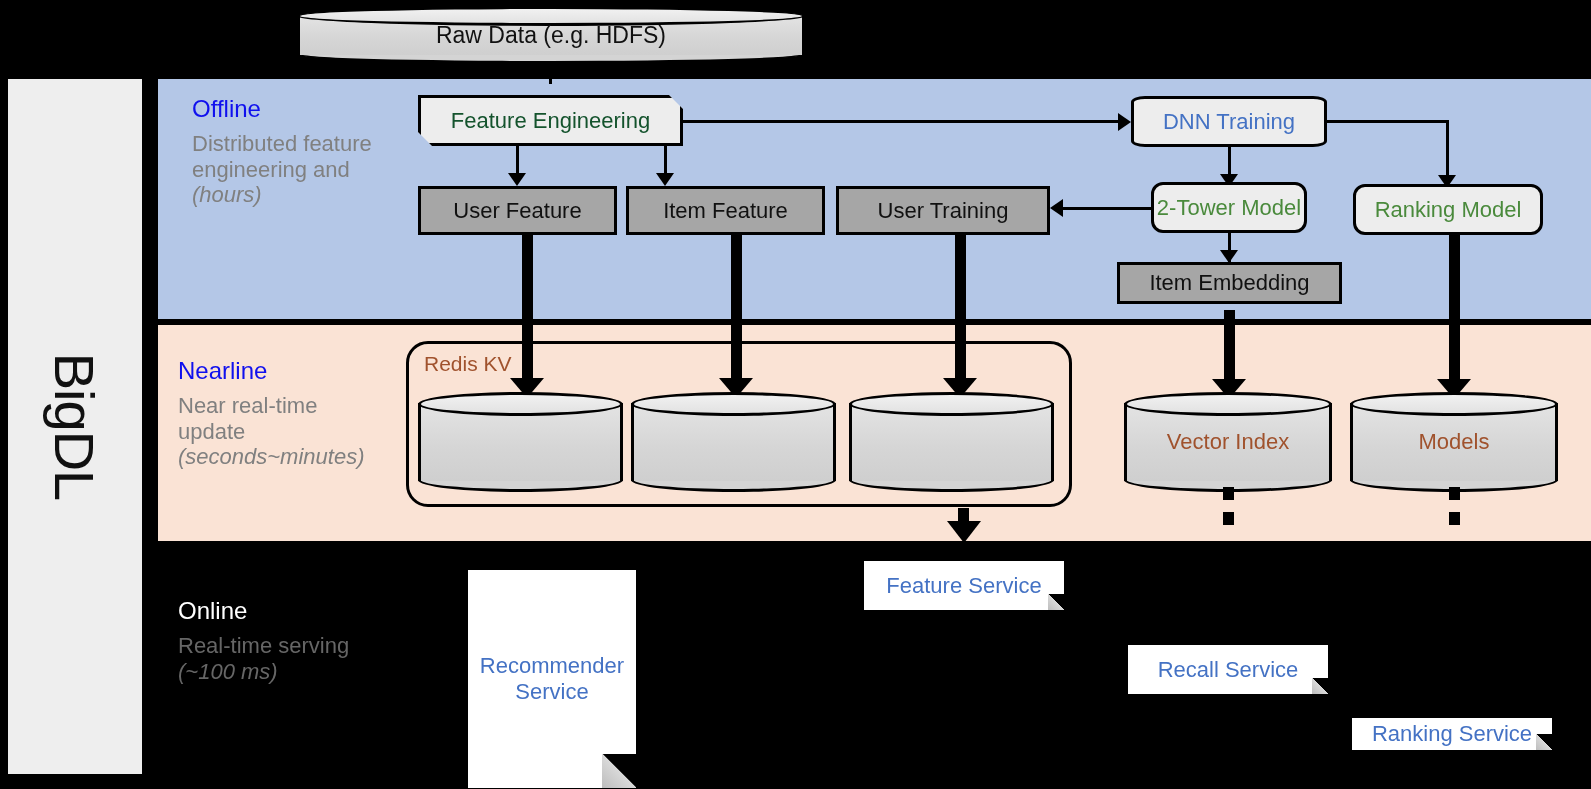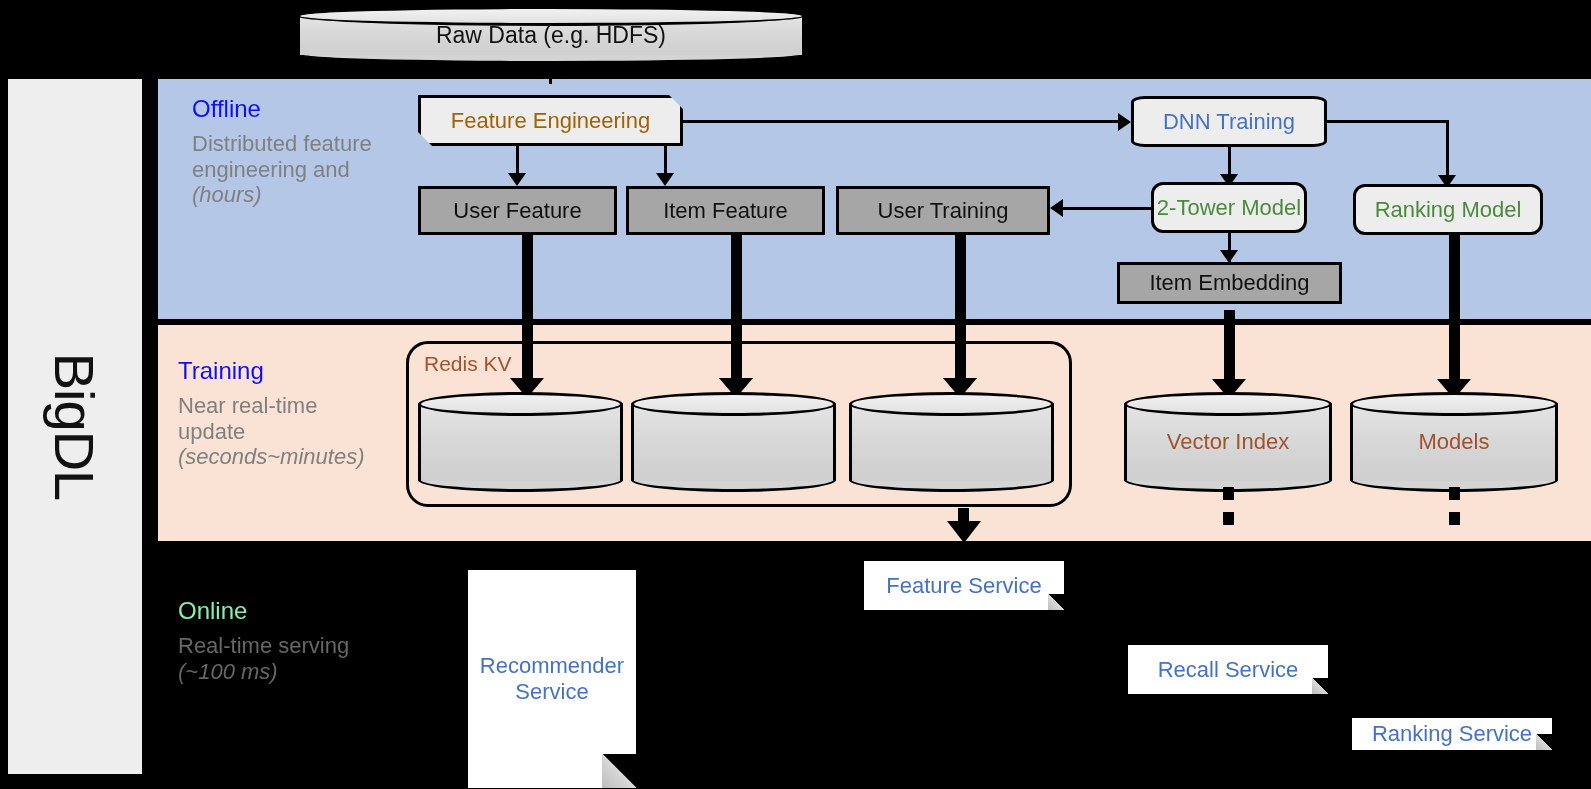--- a/index.html
+++ b/index.html
@@ -25,36 +25,36 @@
   }
 
   
   .band-caption{position:absolute;}
   .band-title{font-size:24px;color:#1010ee;font-weight:normal;line-height:1.1;}
   .band-sub{font-size:22px;color:#808080;line-height:1.16;margin-top:9px;max-width:200px;}
   .band-sub em{font-style:italic;}
   #cap-offline{left:192px;top:96px;}
   #cap-nearline{left:178px;top:358px;}
   #cap-online{left:178px;top:598px;}
-  #cap-online .band-title{color:#86efac;}
+  #cap-online .band-title{color:#ffffff;}
   #cap-online .band-sub{color:#666;}
 
   
   .node{position:absolute;display:flex;align-items:center;justify-content:center;text-align:center;box-sizing:border-box;}
 
   .gray-box{
     background:#a6a6a6;border:3px solid #000;color:#111;font-size:22px;
   }
   .proc-box{
     background:#ededed;border:3px solid #000;color:#4472c4;font-size:22px;
     border-radius:12px;
   }
   .proc-box.green{color:#4a8a3c;}
   .flag-box{
-    background:#ededed;border:3px solid #000;color:#a16207;font-size:22px;
+    background:#ededed;border:3px solid #000;color:#14532d;font-size:22px;
     clip-path:polygon(0 0, calc(100% - 14px) 0, 100% 14px, 100% 100%, 14px 100%, 0 calc(100% - 14px));
   }
   .bracket-box{
     background:#ededed;border:3px solid #000;color:#4472c4;font-size:22px;
     border-radius:14px 14px 14px 14px / 6px 6px 6px 6px;
   }
 
   
   .cyl{position:absolute;}
   .cyl .body{
@@ -155,21 +155,21 @@
   <div class="band" id="band-offline"></div>
   <div class="band" id="band-nearline"></div>
   <div class="band" id="band-online"></div>
 
   <div class="band-caption" id="cap-offline">
     <div class="band-title">Offline</div>
     <div class="band-sub"><span>Distributed feature engineering and </span><em>(hours)</em></div>
   </div>
 
   <div class="band-caption" id="cap-nearline">
-    <div class="band-title">Training</div>
+    <div class="band-title">Nearline</div>
     <div class="band-sub"><span>Near real-time update </span><em>(seconds~minutes)</em></div>
   </div>
 
   <div class="band-caption" id="cap-online">
     <div class="band-title">Online</div>
     <div class="band-sub"><span>Real-time serving </span><em>(~100 ms)</em></div>
   </div>
 
   <div class="cyl" id="raw-data">
     <div class="bottom"></div>

